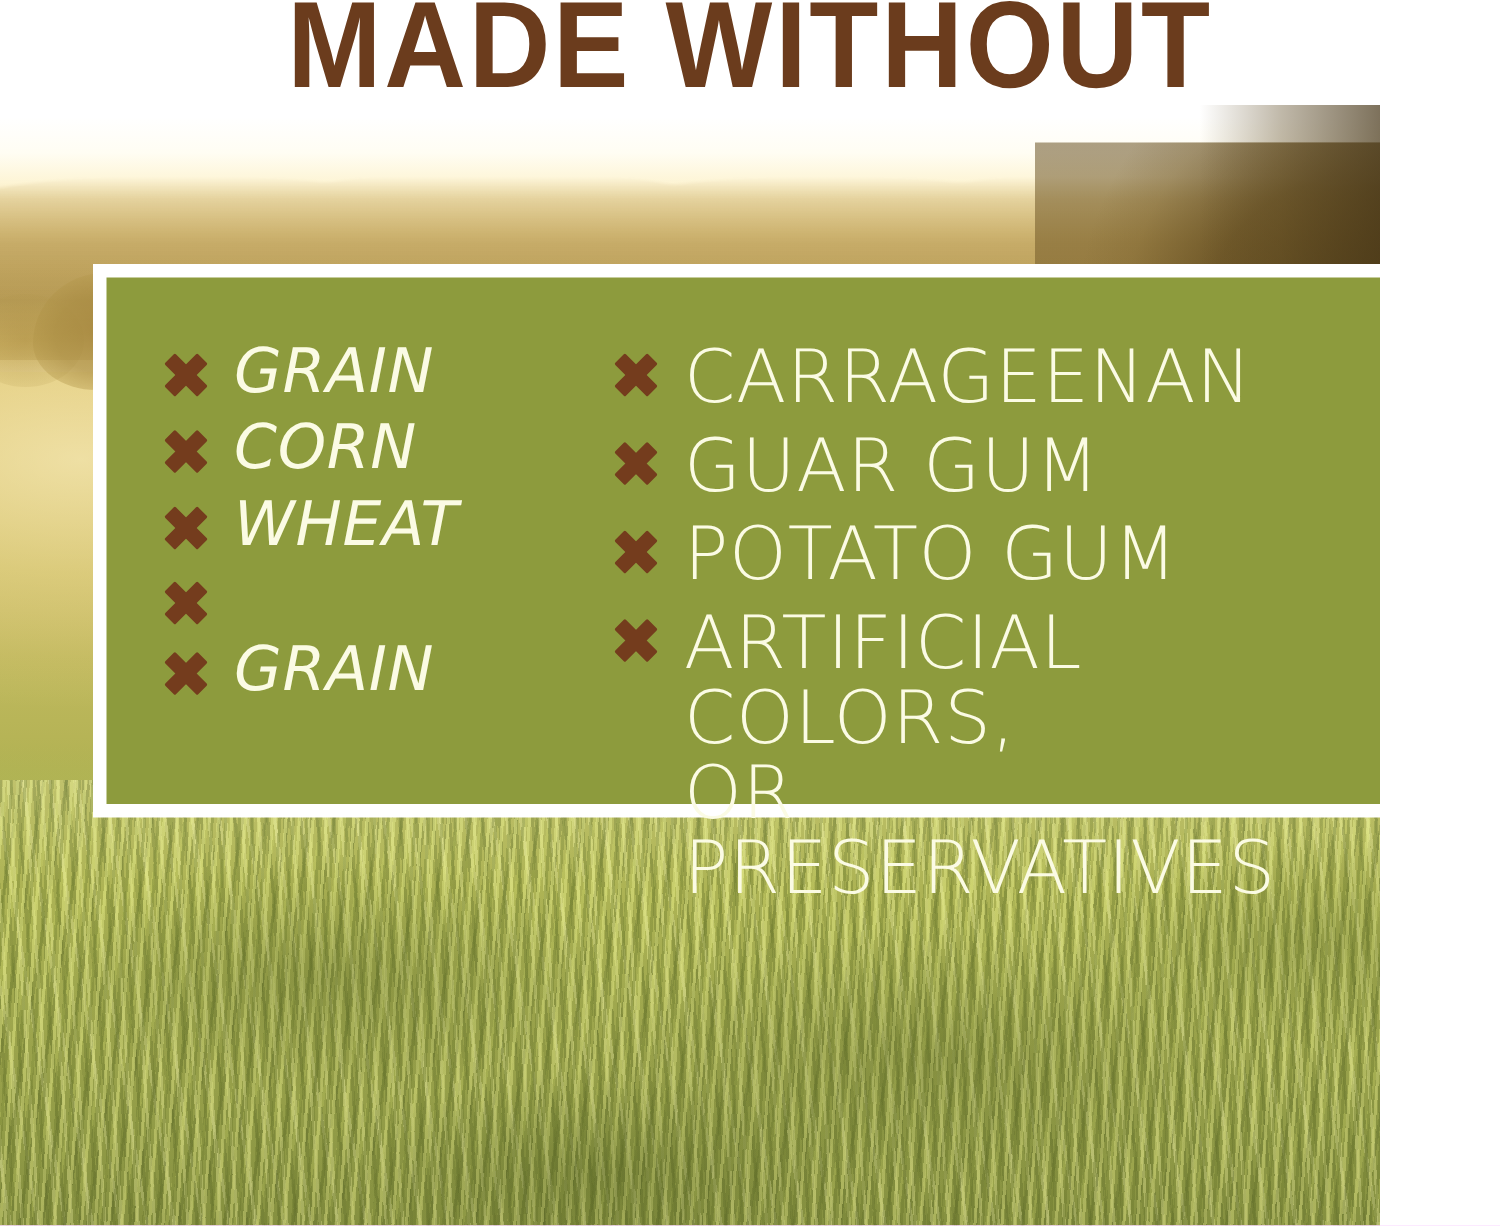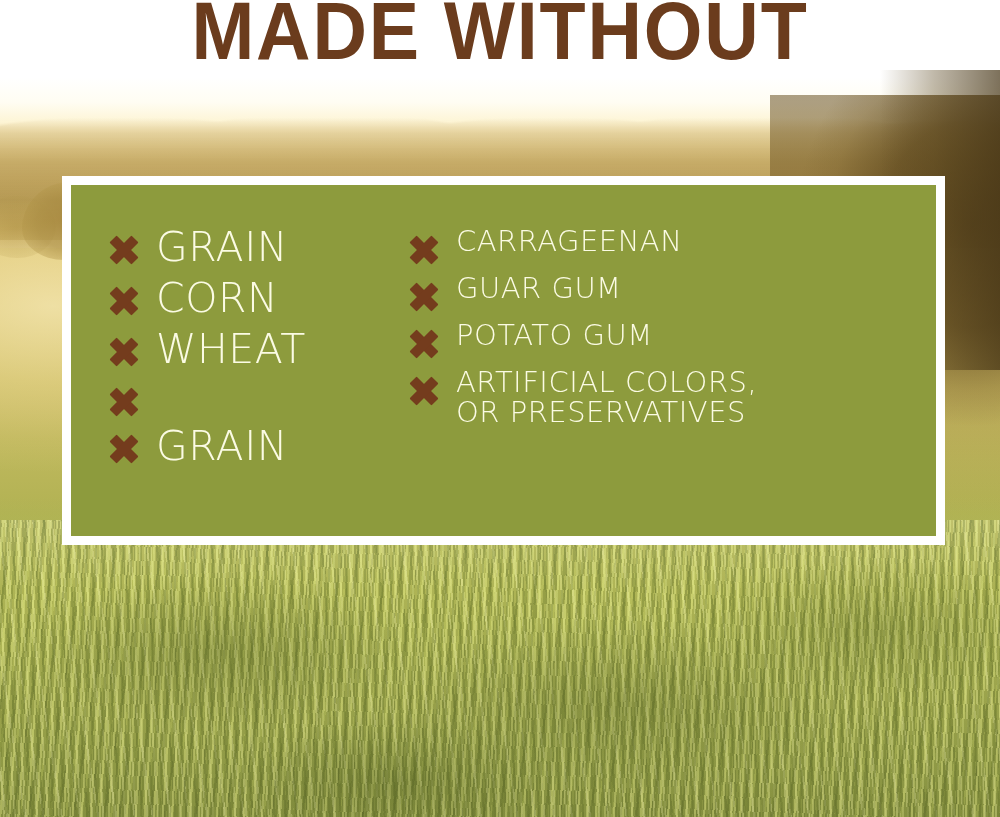--- a/index.html
+++ b/index.html
@@ -7,21 +7,21 @@
 
   html, body {
     width:1000px; height:817px;
     overflow:hidden;
     background:#ffffff;
     font-family:"Liberation Sans", sans-serif;
   }
 
   #stage {
     position:relative;
-    width:1000px; height:817px;
+    width:920px; height:817px;
     overflow:hidden;
     background:#f0abfc;
   }
 
   
   .photo { position:absolute; inset:0; overflow:hidden; }
 
   
   .sky {
     position:absolute; left:0; top:0; width:1000px; height:300px;
@@ -183,21 +183,21 @@
     background:#8d9b3d;
     position:relative;
   }
 
   .cols {
     position:absolute; left:0; top:0; width:100%; height:100%;
     display:flex;
     padding:42px 0 0 38px;
   }
   .col { display:flex; flex-direction:column; }
-  .col-left  { width:300px; }
+  .col-left  { width:300px;font-style:italic; }
   .col-right { flex:1; }
 
   .row {
     display:flex;
     align-items:flex-start;
     margin-bottom:9px;
   }
   .xmark {
     flex:0 0 auto;
     width:30px; height:30px;
@@ -216,21 +216,21 @@
 
   .label {
     font-family:"DejaVu Sans", sans-serif;
     font-weight:300;
     font-size:41px;
     line-height:1.02;
     letter-spacing:0.5px;
     color:#fbfbe4;
     white-space:pre-line;
   }
-  .col-right .label { font-size:29px; }
+  .col-right .label { font-size:49px; }
 </style>
 </head>
 <body>
 
 <div id="stage">
 
   <div class="photo">
     <div class="sky"></div>
     <div class="ridge"></div>
     <div class="midfield"></div>

